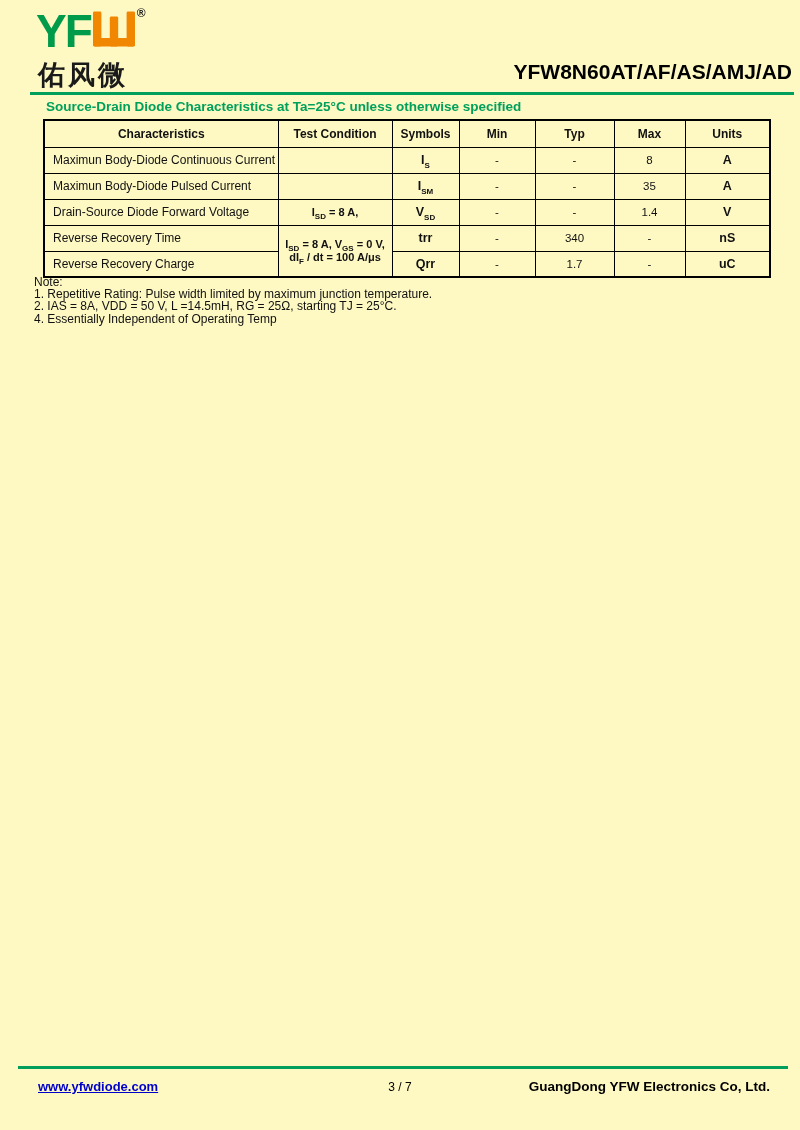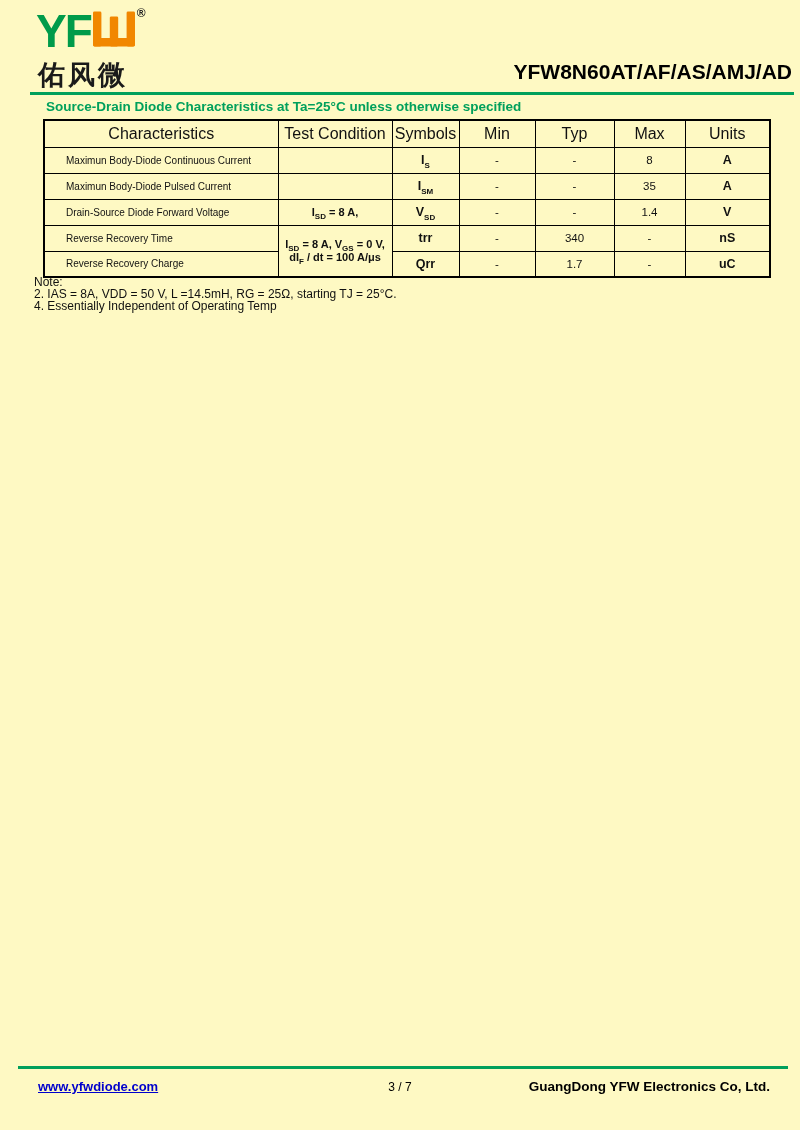--- a/index.html
+++ b/index.html
@@ -47,22 +47,22 @@
     position: absolute; left: 43px; top: 119px;
     border-collapse: collapse; table-layout: fixed;
     border: 2px solid #000;
   }
   table.spec th, table.spec td {
     border: 1.5px solid #000;
     overflow: hidden;
   }
   table.spec thead tr { height: 27px; }
   table.spec tbody tr { height: 26px; }
-  th.hdr { font-size: 16px; font-weight: normal; text-align: center; }
-  td.char { font-size: 10px; text-align: left; padding-left: 21px; }
+  th.hdr { font-size: 12px; font-weight: bold; text-align: center; }
+  td.char { font-size: 12px; text-align: left; padding-left: 8px; }
   td.cond { font-size: 11px; font-weight: bold; text-align: center; line-height: 13px; margin-top: 43px; }
   td.sym  { font-size: 12.5px; font-weight: bold; text-align: center; }
   td.val  { font-size: 11.5px; text-align: center; }
   td.unit { font-size: 12.5px; font-weight: bold; text-align: center; }
   sub { font-size: 8px; line-height: 0; }
 
   
   .notes {
     position: absolute; left: 34px; top: 276px;
     font-size: 12px; font-weight: normal; line-height: 12.2px; color: #111;
@@ -180,20 +180,21 @@
         <td class="val">-</td>
         <td class="val">1.7</td>
         <td class="val">-</td>
         <td class="unit">uC</td>
       </tr>
     </tbody>
   </table>
 
   <div class="notes">
     <div>Note:</div>
+    <div>1. Repetitive Rating: Pulse width limited by maximum junction temperature.</div>
     <div>2. IAS = 8A, VDD = 50 V, L =14.5mH, RG = 25Ω, starting TJ = 25°C.</div>
     <div>4. Essentially Independent of Operating Temp</div>
   </div>
 
   <div class="footer-rule"></div>
   <a href="#" class="footer-link">www.yfwdiode.com</a>
   <div class="footer-page">3 / 7</div>
   <div class="footer-company">GuangDong YFW Electronics Co, Ltd.</div>
 
 </div>

